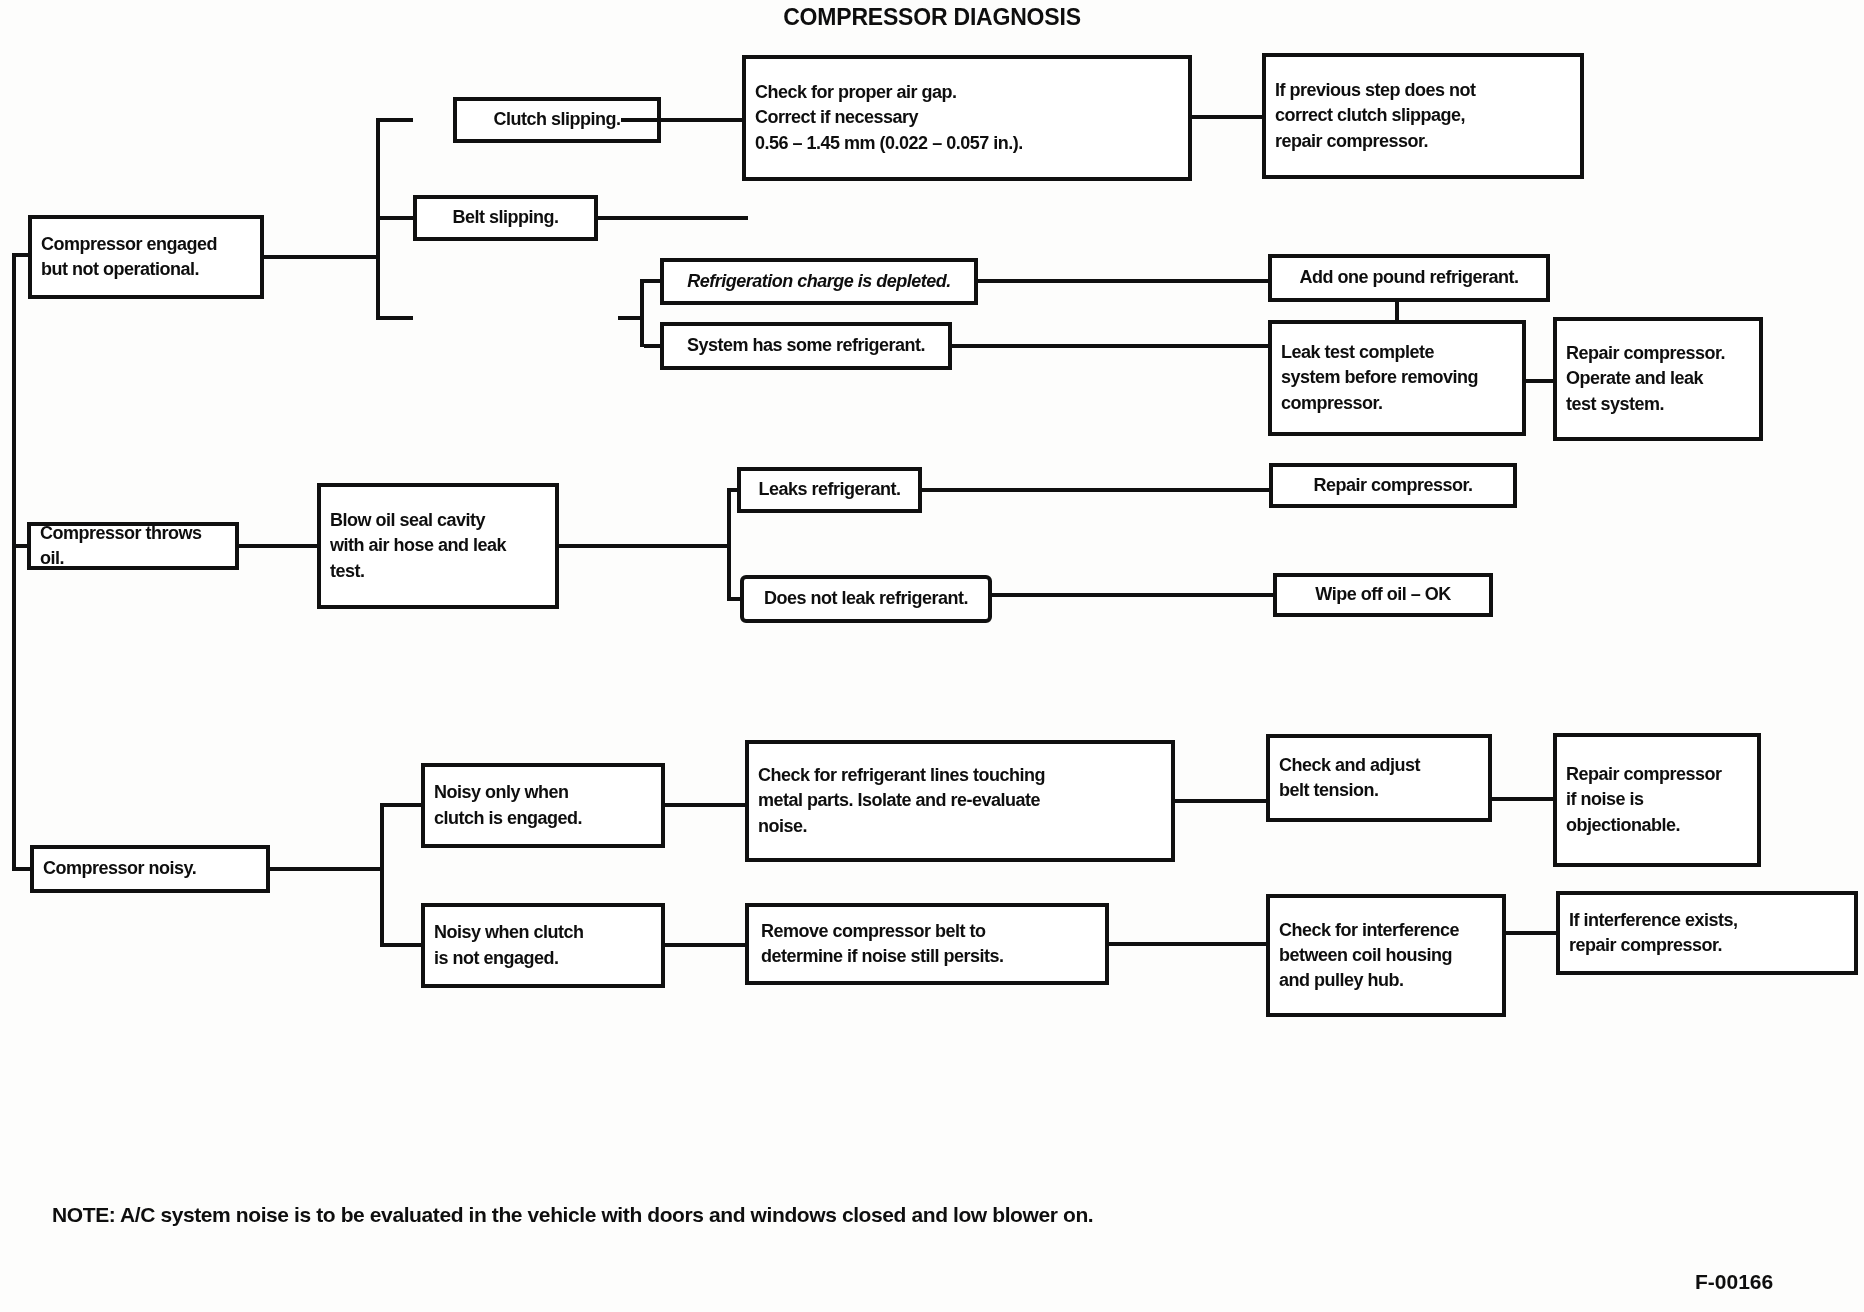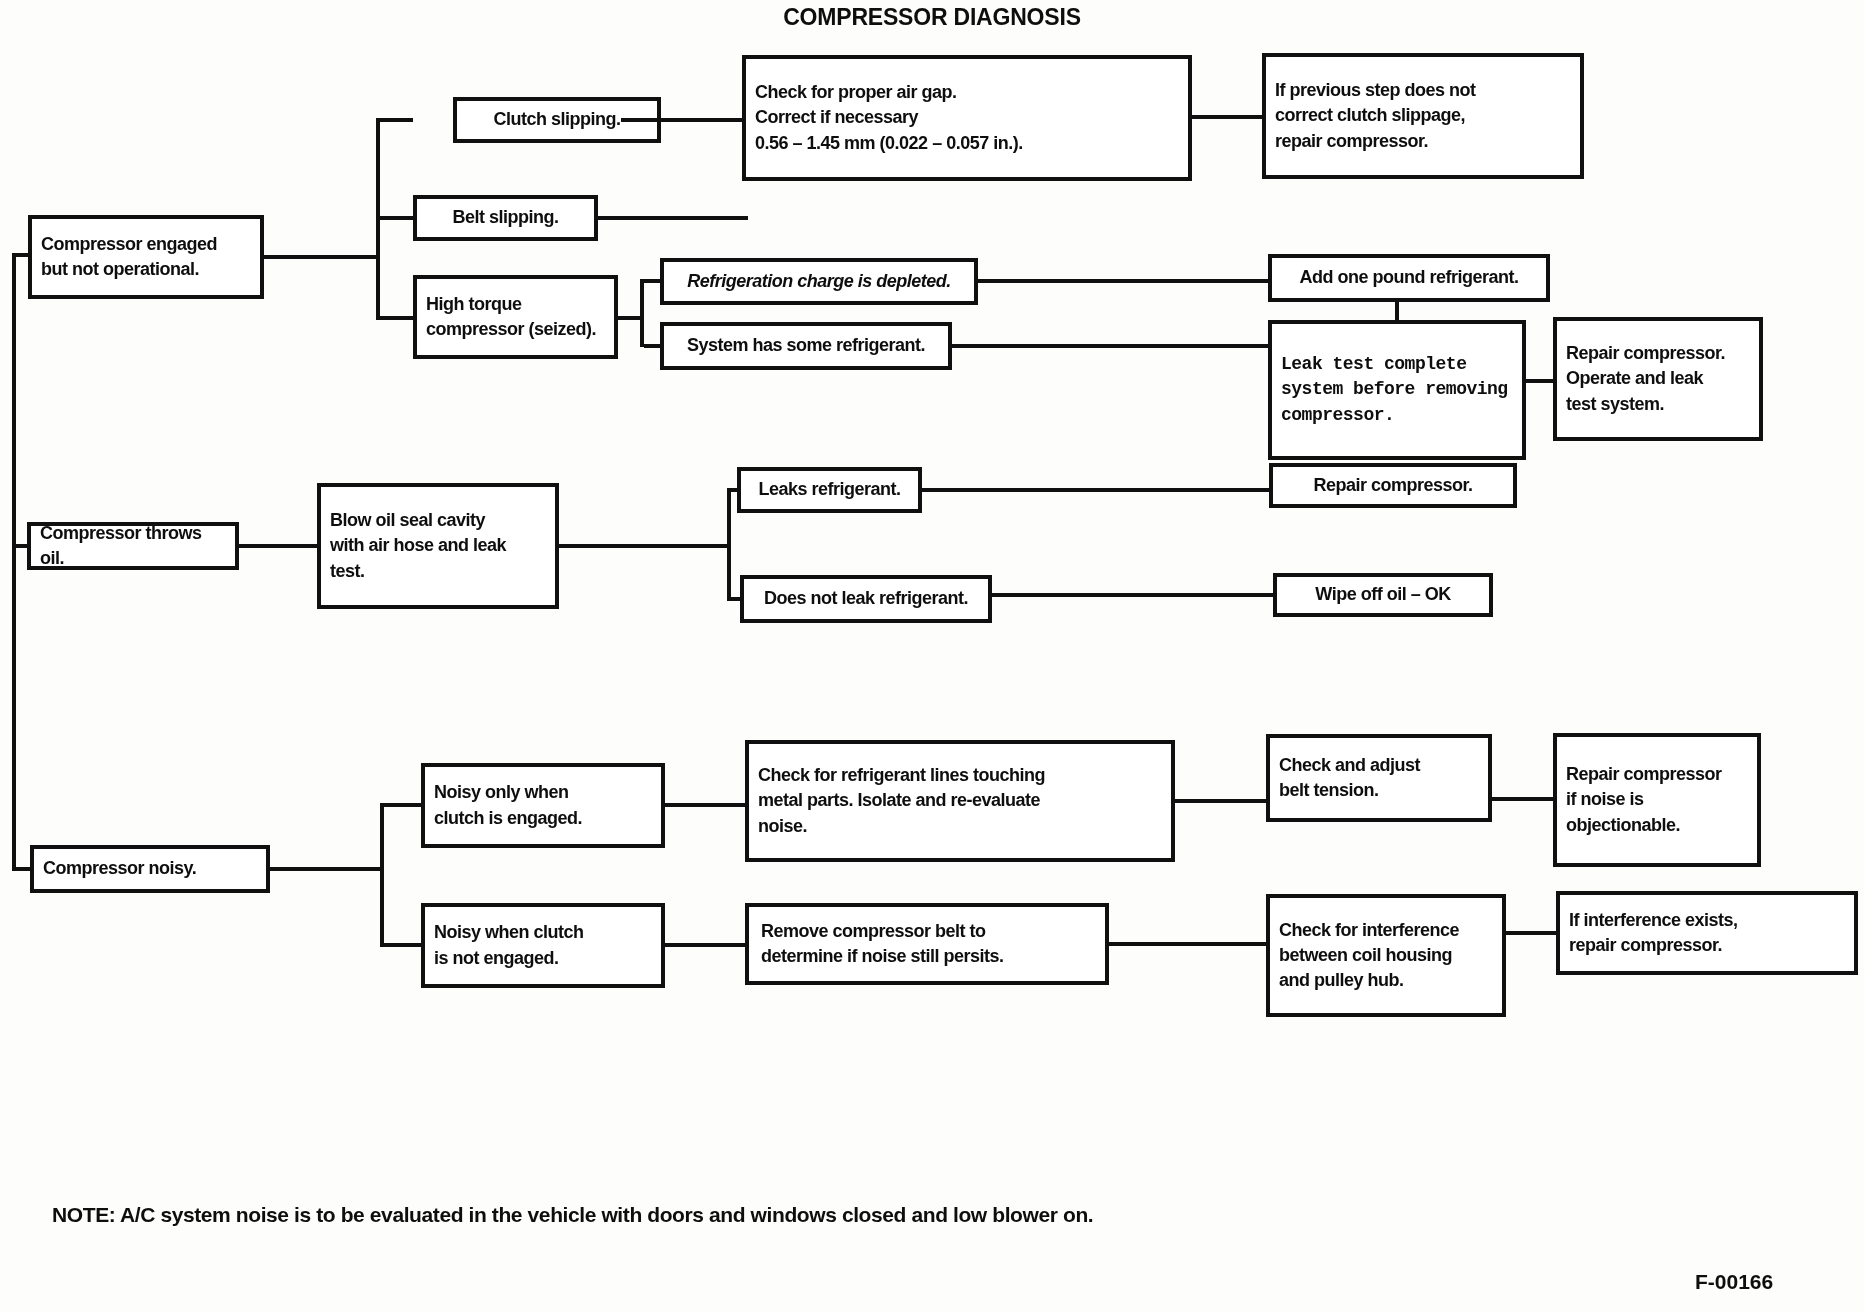--- a/index.html
+++ b/index.html
@@ -51,38 +51,36 @@
   <div class="node" style="left:30px;top:845px;width:240px;height:48px;">Compressor noisy.</div>
 
   <div class="node c" style="left:413px;top:97px;width:208px;height:46px;margin-left:40px;">Clutch slipping.</div>
   <div class="node" style="left:742px;top:55px;width:450px;height:126px;">Check for proper air gap.
 Correct if necessary
 0.56 – 1.45 mm (0.022 – 0.057 in.).</div>
   <div class="node" style="left:1262px;top:53px;width:322px;height:126px;">If previous step does not
 correct clutch slippage,
 repair compressor.</div>
   <div class="node c" style="left:413px;top:195px;width:185px;height:46px;">Belt slipping.</div>
-  <div class="node" style="left:413px;top:275px;width:205px;height:84px;">High torque
-compressor (seized).</div>
   <div class="node c" style="left:660px;top:258px;width:318px;height:47px;font-style:italic;">Refrigeration charge is depleted.</div>
   <div class="node c" style="left:1268px;top:254px;width:282px;height:48px;">Add one pound refrigerant.</div>
   <div class="node c" style="left:660px;top:322px;width:292px;height:48px;">System has some refrigerant.</div>
-  <div class="node" style="left:1268px;top:320px;width:258px;height:140px;font-family:Liberation Mono, monospace;">Leak test complete
+  <div class="node" style="left:1268px;top:320px;width:258px;height:116px;">Leak test complete
 system before removing
 compressor.</div>
   <div class="node" style="left:1553px;top:317px;width:210px;height:124px;">Repair compressor.
 Operate and leak
 test system.</div>
 
   <div class="node" style="left:317px;top:483px;width:242px;height:126px;">Blow oil seal cavity
 with air hose and leak
 test.</div>
   <div class="node c" style="left:737px;top:467px;width:185px;height:46px;">Leaks refrigerant.</div>
   <div class="node c" style="left:1269px;top:463px;width:248px;height:45px;">Repair compressor.</div>
-  <div class="node c" style="left:740px;top:575px;width:252px;height:48px;">Does not leak refrigerant.</div>
+  <div class="node c" style="left:740px;top:575px;width:252px;height:48px;border-radius:6px;">Does not leak refrigerant.</div>
   <div class="node c" style="left:1273px;top:573px;width:220px;height:44px;">Wipe off oil – OK</div>
 
   <div class="node" style="left:421px;top:763px;width:244px;height:85px;">Noisy only when
 clutch is engaged.</div>
   <div class="node" style="left:745px;top:740px;width:430px;height:122px;">Check for refrigerant lines touching
 metal parts. Isolate and re-evaluate
 noise.</div>
   <div class="node" style="left:1266px;top:734px;width:226px;height:88px;">Check and adjust
 belt tension.</div>
   <div class="node" style="left:1553px;top:733px;width:208px;height:134px;">Repair compressor

